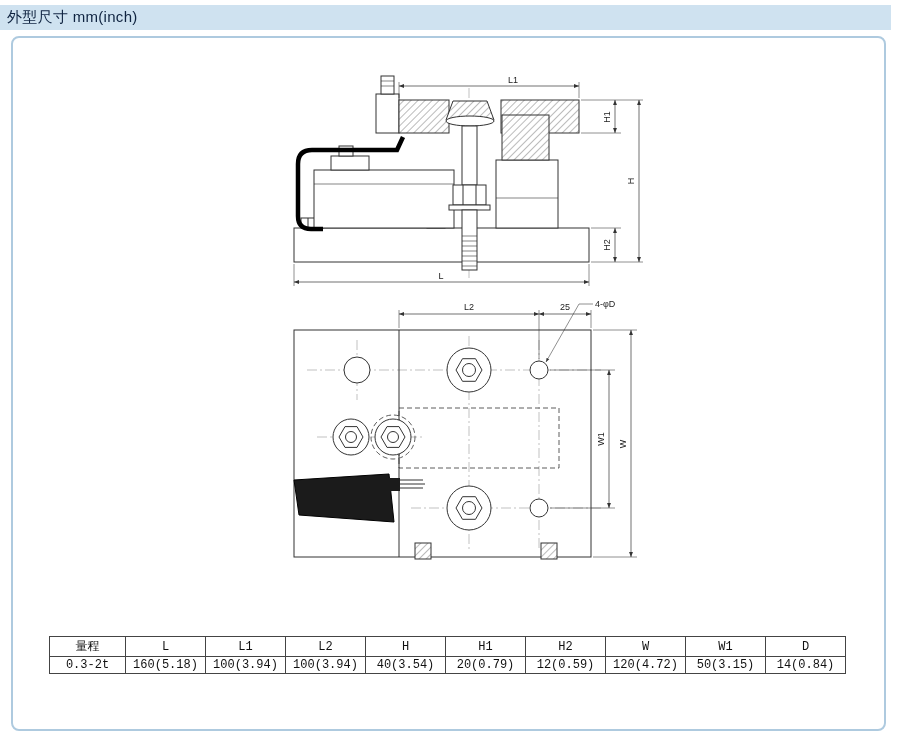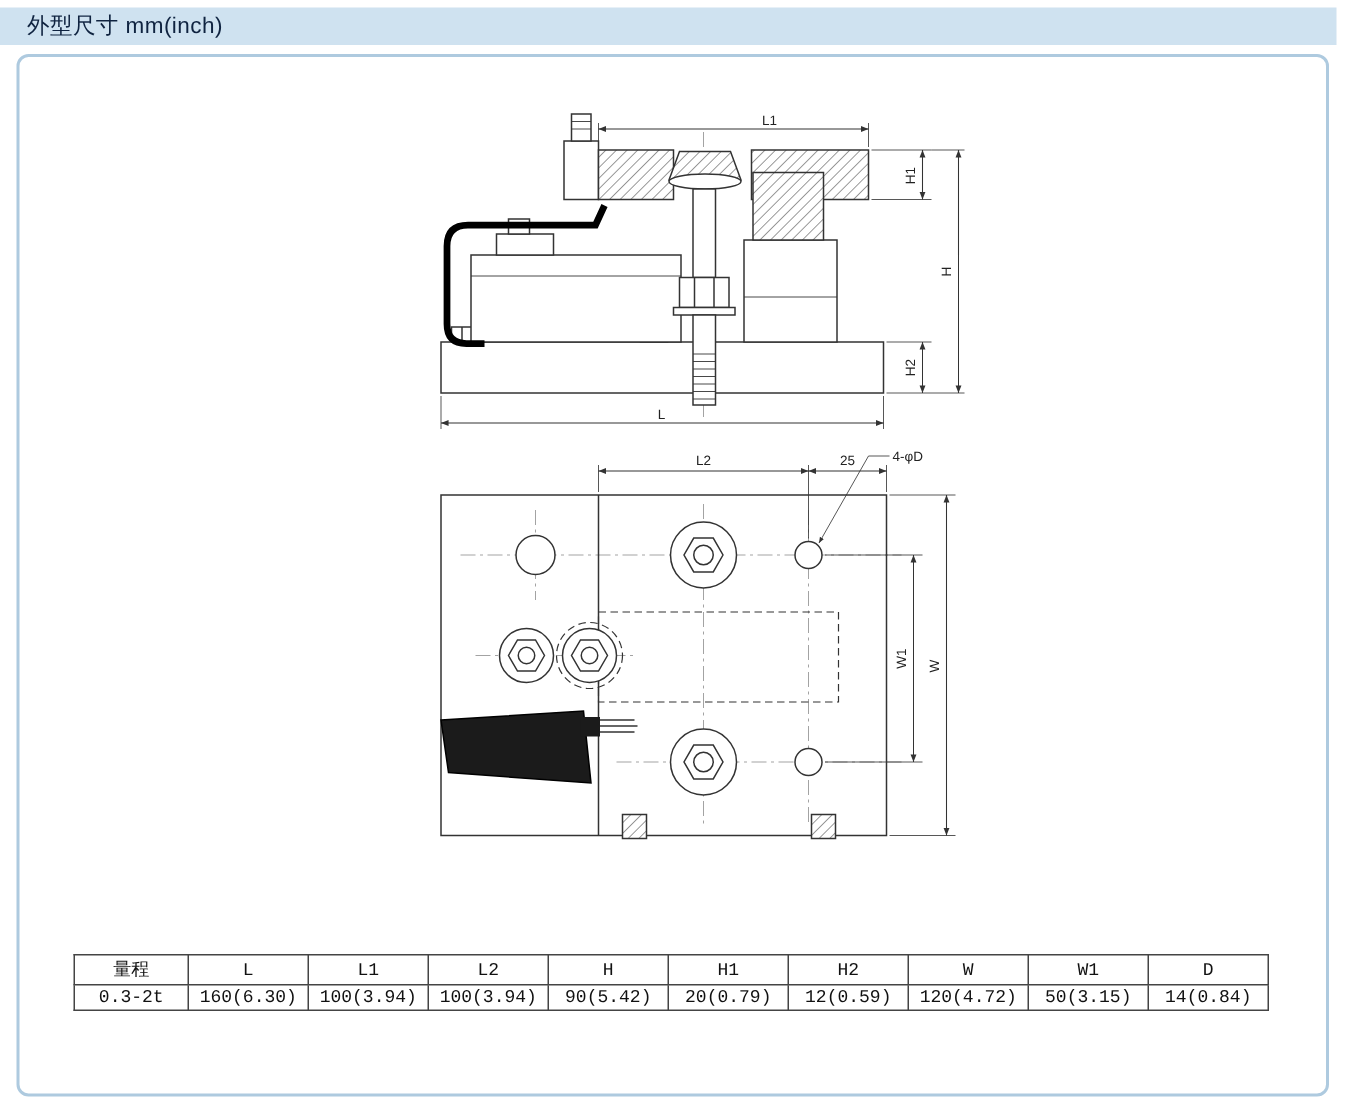--- a/index.html
+++ b/index.html
@@ -1,20 +1,20 @@
 <!DOCTYPE html>
 <html><head>
 <meta charset="utf-8">
 <style>
   * { margin:0; padding:0; box-sizing:border-box; }
   html,body { width:897px; height:743px; background:#ffffff; font-family:"Liberation Sans", sans-serif; }
   body { position:relative; overflow:hidden; }
 
   .header-bar { position:absolute; left:0; top:5px; width:891px; height:25px; background:#cfe2f0; display:flex; align-items:center; }
-  .header-title { font-size:15px; color:#0f2340; padding-left:18px; letter-spacing:0.3px; }
+  .header-title { font-size:15px; color:#0f2340; padding-left:7px; letter-spacing:0.3px; }
 
   .content-box { position:absolute; left:11px; top:36px; width:875px; height:695px; border:2px solid #aecadf; border-radius:8px; background:#fff; }
 
   .drawing-svg { position:absolute; left:0; top:0; }
 
   
   .ol  { fill:#fff; stroke:#333; stroke-width:1; }
   .olh { fill:url(#hatch); stroke:#333; stroke-width:1; }
   .ln  { stroke:#333; stroke-width:1; fill:none; }
   .thin{ stroke:#333; stroke-width:0.6; fill:none; }
@@ -208,24 +208,24 @@
           <th>H1</th>
           <th>H2</th>
           <th>W</th>
           <th>W1</th>
           <th>D</th>
         </tr>
       </thead>
       <tbody>
         <tr>
           <td>0.3-2t</td>
-          <td>160(6.30)</td>
+          <td>160(5.18)</td>
           <td>100(3.94)</td>
           <td>100(3.94)</td>
-          <td>90(5.42)</td>
+          <td>40(3.54)</td>
           <td>20(0.79)</td>
           <td>12(0.59)</td>
           <td>120(4.72)</td>
           <td>50(3.15)</td>
           <td>14(0.84)</td>
         </tr>
       </tbody>
     </table>
 
   </div>

